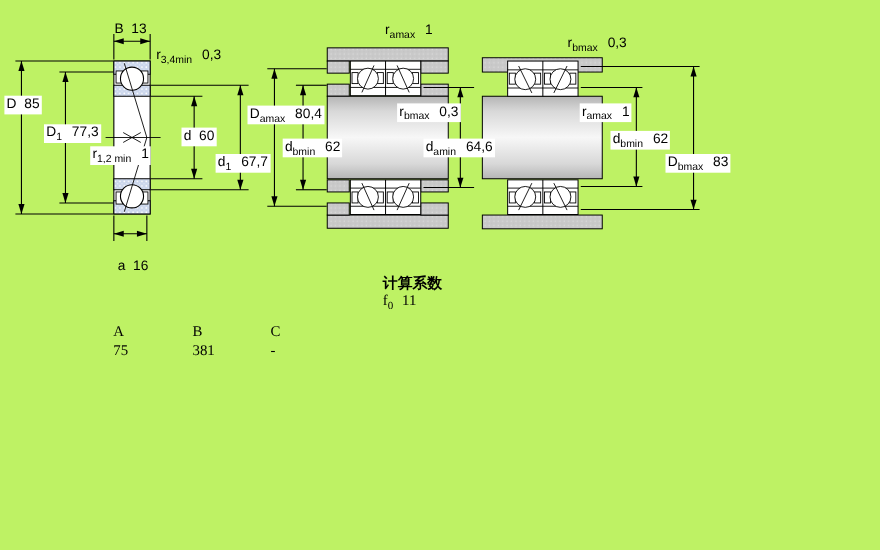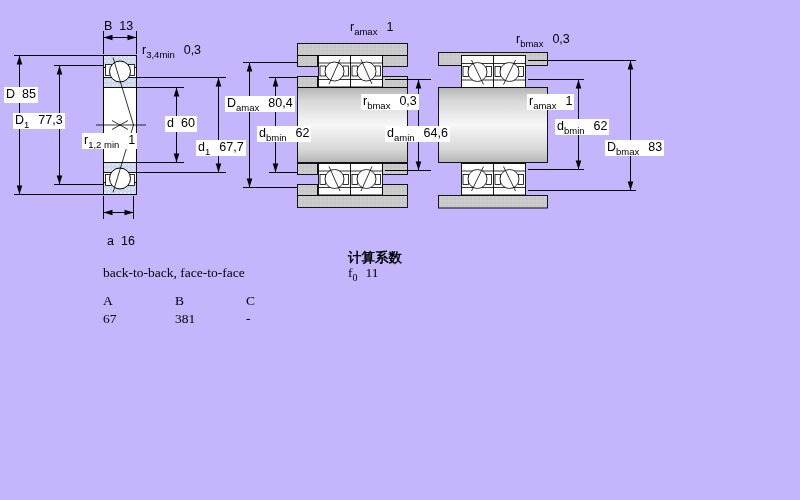--- a/index.html
+++ b/index.html
@@ -1,16 +1,16 @@
 <!DOCTYPE html>
 <html><head>
 <meta charset="utf-8">
 <style>
   html,body{margin:0;padding:0;background:#fff;}
-  #stage{position:relative;width:800px;height:500px;background:#c4b5fd;overflow:hidden;
+  #stage{position:relative;width:800px;height:500px;background:#bef264;overflow:hidden;
          font-family:"Liberation Sans",sans-serif;}
   #drawing-svg{position:absolute;left:0;top:0;}
   .lbl{position:absolute;font-size:12.5px;color:#000;white-space:nowrap;line-height:14px;}
   .lbl.bg{background:#fff;padding:0 2px;}
   .lbl sub{font-size:9.5px;line-height:8px;}
   .lbl .val{margin-left:9px;}
   .lbl .val.tight{margin-left:7px;}
   .serif{font-family:"Liberation Serif",serif;font-size:13.5px;color:#000;position:absolute;white-space:nowrap;}
   .serif.bold{font-weight:bold;}
   .serif sub{font-size:10px;}
@@ -201,21 +201,21 @@
 
   <div class="lbl" style="left:104px;top:19px;">
     <span>B</span><sub></sub><span class="val tight">13</span>
   </div>
   <div class="lbl" style="left:142px;top:43px;">
     <span>r</span><sub>3,4min</sub><span class="val">0,3</span>
   </div>
   <div class="lbl bg" style="left:4px;top:87px;">
     <span>D</span><sub></sub><span class="val tight">85</span>
   </div>
-  <div class="lbl bg" style="left:13px;top:113px;">
+  <div class="lbl bg" style="left:40px;top:113px;">
     <span>D</span><sub>1</sub><span class="val">77,3</span>
   </div>
   <div class="lbl bg" style="left:82px;top:93px;margin-top:40px;">
     <span>r</span><sub>1,2 min</sub><span class="val">1</span>
   </div>
   <div class="lbl bg" style="left:165px;top:116px;">
     <span>d</span><sub></sub><span class="val tight">60</span>
   </div>
   <div class="lbl bg" style="left:196px;top:140px;text-align:right;">
     <span>d</span><sub>1</sub><span class="val">67,7</span>
@@ -246,27 +246,26 @@
   <div class="lbl bg" style="left:527px;top:94px;">
     <span>r</span><sub>amax</sub><span class="val">1</span>
   </div>
   <div class="lbl bg" style="left:555px;top:119px;">
     <span>d</span><sub>bmin</sub><span class="val">62</span>
   </div>
   <div class="lbl bg" style="left:605px;top:140px;">
     <span>D</span><sub>bmax</sub><span class="val">83</span>
   </div>
 
-  <div class="serif" style="left:103px;top:265px;">back-to-back, face-to-face</div>
 
   <div class="serif bold" style="left:348px;top:249px;">计算系数</div>
   <div class="serif" style="left:348px;top:265px;">
     <span>f</span><sub>0</sub><span class="val">11</span>
   </div>
 
   <div class="serif" style="left:103px;top:293px;">A</div>
   <div class="serif" style="left:175px;top:293px;">B</div>
   <div class="serif" style="left:246px;top:293px;">C</div>
-  <div class="serif" style="left:103px;top:311px;">67</div>
+  <div class="serif" style="left:103px;top:311px;">75</div>
   <div class="serif" style="left:175px;top:311px;">381</div>
   <div class="serif" style="left:246px;top:311px;">-</div>
 
 </div>
 
 </body></html>

